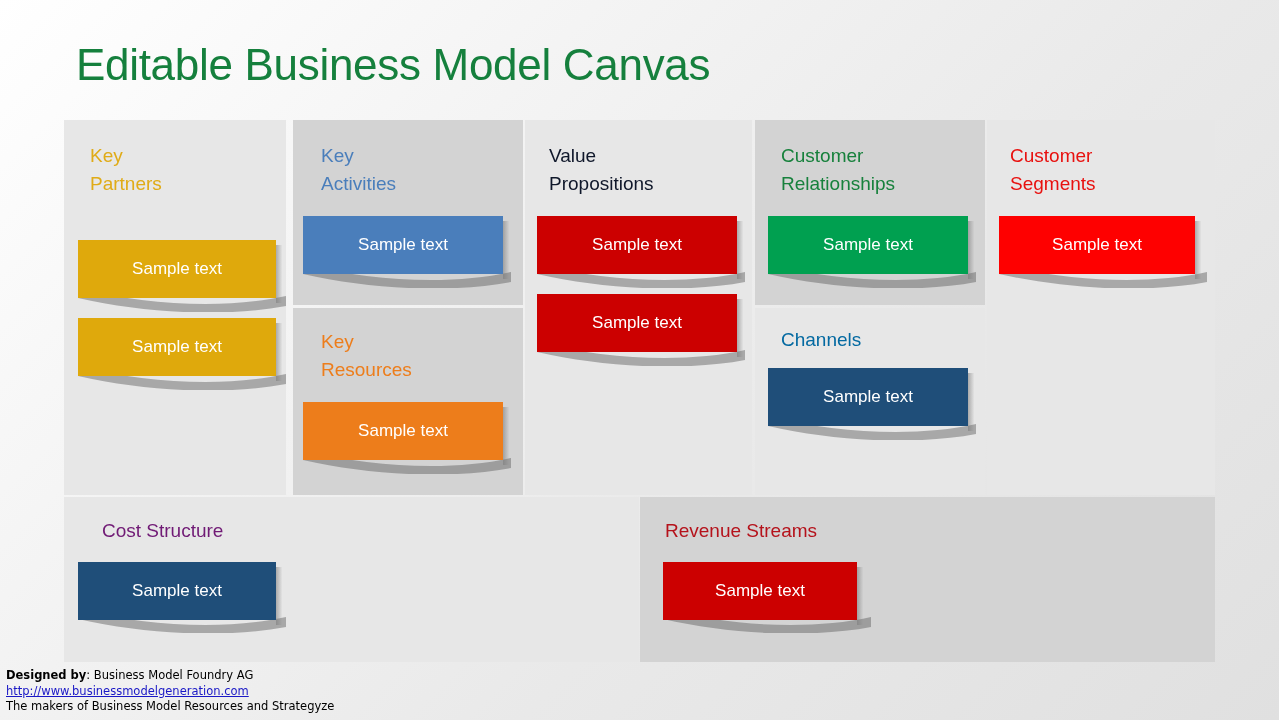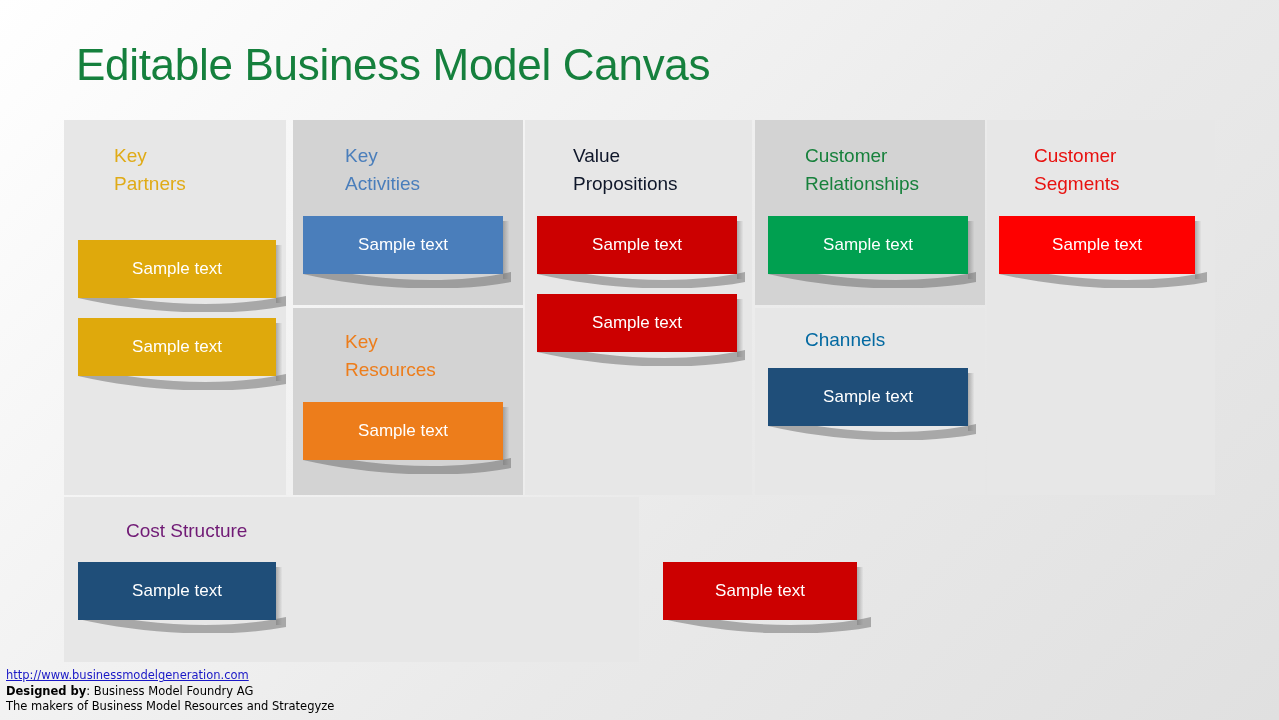--- a/index.html
+++ b/index.html
@@ -38,21 +38,20 @@
   }
   .panel-light { background: #e7e7e7; }
   .panel-dark  { background: #d3d3d3; }
 
   .panel-heading {
     position: absolute;
     font-size: 19px;
     line-height: 1.48;
     font-weight: 400;
     white-space: pre-line;
-    margin-left: 24px;
   }
 
   
   .note {
     position: absolute;
     box-sizing: border-box;
     color: #ffffff;
     font-size: 17px;
     display: flex;
     align-items: center;
@@ -195,30 +194,33 @@
   <div class="panel panel-light" style="left:64px; top:497px; width:575px; height:165px;">
     <div class="panel-heading" style="left:38px; top:20px; color:#701a75;">Cost Structure</div>
   </div>
   <div class="note-curl" style="left:78px; top:607px; width:208px; height:26px;">
     <svg viewBox="0 0 208 26" preserveAspectRatio="none">
       <path d="M0 2 C 70 20, 150 23, 208 10 L208 20 C150 31, 70 28, 0 12 Z" fill="rgba(90,90,90,0.45)"></path>
     </svg>
   </div>
   <div class="note" style="left:78px; top:562px; width:198px; height:58px; background:#1f4e79;">Sample text</div>
 
+  <div class="panel panel-dark" style="left:640px; top:497px; width:575px; height:165px;">
+    <div class="panel-heading" style="left:25px; top:20px; color:#b5121b;">Revenue Streams</div>
+  </div>
   <div class="note-curl" style="left:663px; top:607px; width:208px; height:26px;">
     <svg viewBox="0 0 208 26" preserveAspectRatio="none">
       <path d="M0 2 C 70 20, 150 23, 208 10 L208 20 C150 31, 70 28, 0 12 Z" fill="rgba(90,90,90,0.45)"></path>
     </svg>
   </div>
   <div class="note" style="left:663px; top:562px; width:194px; height:58px; background:#cc0000;">Sample text</div>
 
   <div id="footer">
+    <div>
+      <span class="designed-label">Designed by</span><span>: </span><span>Business Model Foundry AG</span>
+    </div>
     <div>
       <span class="url">http://www.businessmodelgeneration.com</span>
     </div>
-    <div>
-      <span class="designed-label">Designed by</span><span>: </span><span>Business Model Foundry AG</span>
-    </div>
     <div>The makers of Business Model Resources and Strategyze</div>
   </div>
 
 </div>
 
 </body></html>

